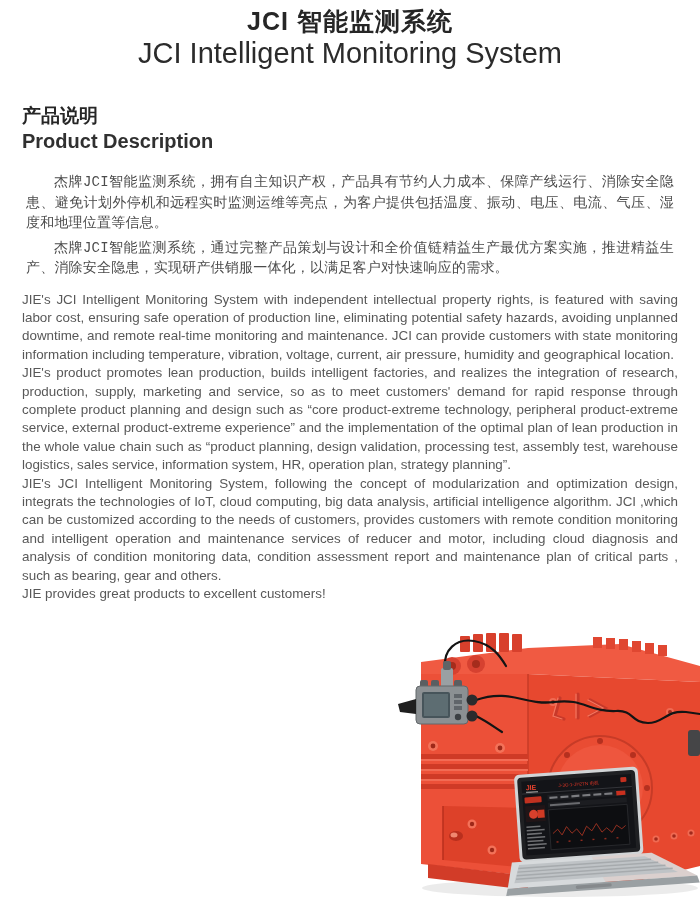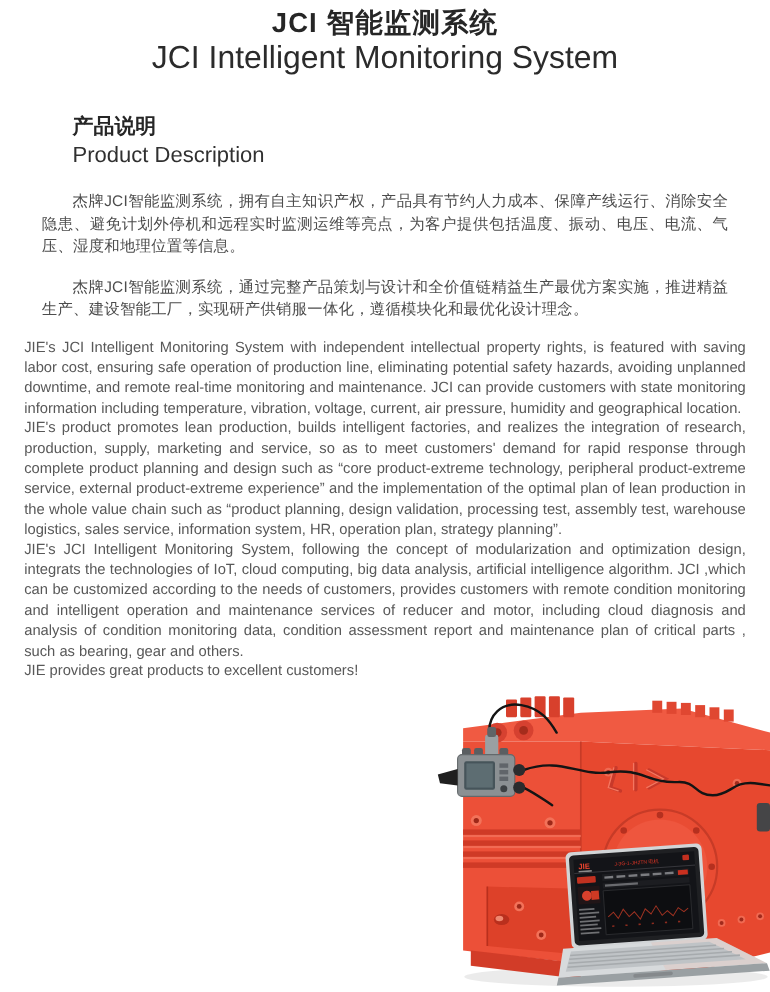--- a/index.html
+++ b/index.html
@@ -13,31 +13,31 @@
   .titles{ text-align:center; padding-top:6px; }
   .title-zh{
     font-size:25px; font-weight:700; color:#262626; letter-spacing:1px;
     line-height:30px; margin:0;
   }
   .title-en{
     font-size:29px; font-weight:500; color:#2b2b2b; letter-spacing:0px;
     line-height:34px; margin:0;text-align:center;
   }
   .content{ padding:0 22px; }
-  .section-heading{ margin-top:34px;margin-left:44px; }
+  .section-heading{ margin-top:34px; }
   .section-heading .zh{
     font-size:19px; font-weight:700; color:#262626; line-height:24px; margin:0;
   }
   .section-heading .en{
-    font-size:20px; font-weight:400; color:#303030; line-height:26px; margin:0;
+    font-size:20px; font-weight:700; color:#303030; line-height:26px; margin:0;
   }
   .zh-block{ margin-top:18px; }
   .zh-block p{
-    margin:16px; font-size:14px; line-height:20.5px; color:#4c4c4c;
-    text-align:justify; text-indent:2em; letter-spacing:0.2px;
+    margin:4px; font-size:14px; line-height:20.5px; color:#4c4c4c;
+    text-align:justify; text-indent:2em; letter-spacing:0.2px;font-family:Liberation Mono, monospace;
   }
   .en-block{ margin-top:12px; }
   .en-block p{
     margin:0; font-size:13.4px; line-height:18.4px; color:#585858;
     text-align:justify;
   }
   .photo{
     position:absolute; left:388px; top:628px; width:312px; height:274px;
   }
   .photo svg{ display:block; }
@@ -53,21 +53,21 @@
   </div>
 
   <div class="content">
     <div class="section-heading">
       <h2 class="zh">产品说明</h2>
       <div class="en">Product Description</div>
     </div>
 
     <div class="zh-block">
       <p>杰牌JCI智能监测系统，拥有自主知识产权，产品具有节约人力成本、保障产线运行、消除安全隐患、避免计划外停机和远程实时监测运维等亮点，为客户提供包括温度、振动、电压、电流、气压、湿度和地理位置等信息。</p>
-      <p>杰牌JCI智能监测系统，通过完整产品策划与设计和全价值链精益生产最优方案实施，推进精益生产、建设智能工厂，实现研产供销服一体化，遵循模块化和最优化设计理念。</p>
+      <p>杰牌JCI智能监测系统，通过完整产品策划与设计和全价值链精益生产最优方案实施，推进精益生产、消除安全隐患，实现研产供销服一体化，以满足客户对快速响应的需求。</p>
     </div>
 
     <div class="en-block">
       <p>JIE's JCI Intelligent Monitoring System with independent intellectual property rights, is featured with saving labor cost, ensuring safe operation of production line, eliminating potential safety hazards, avoiding unplanned downtime, and remote real-time monitoring and maintenance. JCI can provide customers with state monitoring information including temperature, vibration, voltage, current, air pressure, humidity and geographical location.</p>
       <p>JIE's product promotes lean production, builds intelligent factories, and realizes the integration of research, production, supply, marketing and service, so as to meet customers' demand for rapid response through complete product planning and design such as “core product-extreme technology, peripheral product-extreme service, external product-extreme experience” and the implementation of the optimal plan of lean production in the whole value chain such as “product planning, design validation, processing test, assembly test, warehouse logistics, sales service, information system, HR, operation plan, strategy planning”.</p>
       <p>JIE's JCI Intelligent Monitoring System, following the concept of modularization and optimization design, integrats the technologies of IoT, cloud computing, big data analysis, artificial intelligence algorithm. JCI ,which can be customized according to the needs of customers, provides customers with remote condition monitoring and intelligent operation and maintenance services of reducer and motor, including cloud diagnosis and analysis of condition monitoring data, condition assessment report and maintenance plan of critical parts , such as bearing, gear and others.</p>
       <p>JIE provides great products to excellent customers!</p>
     </div>
   </div>
 

